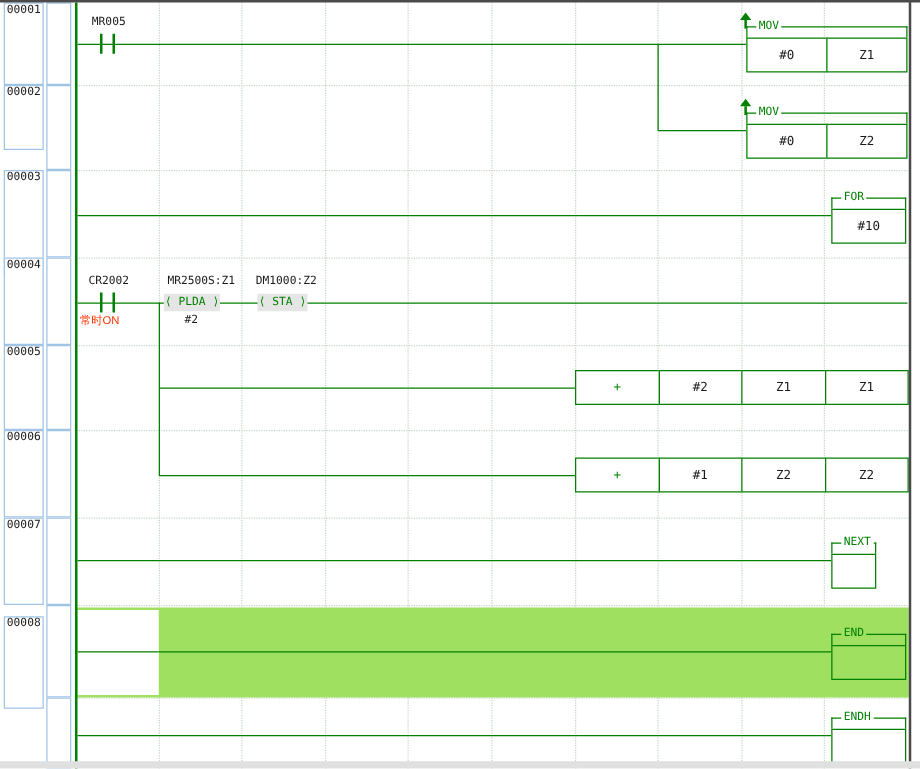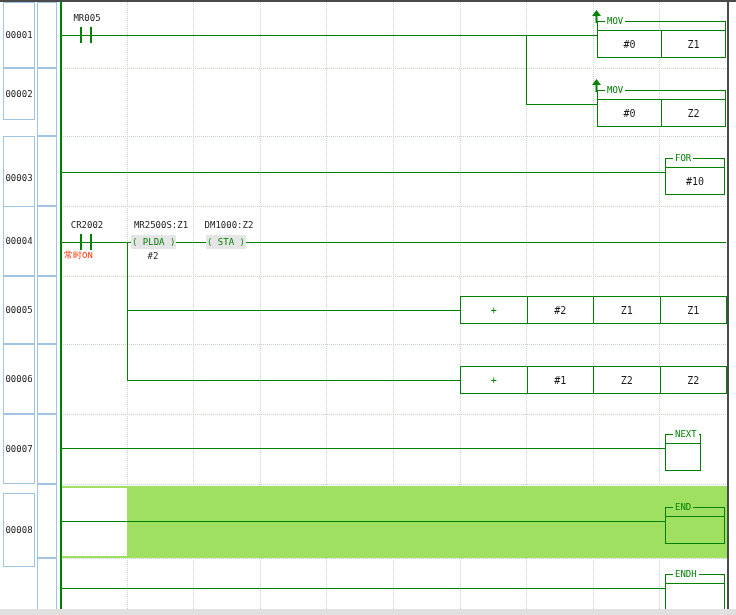--- a/index.html
+++ b/index.html
@@ -9,27 +9,27 @@
   *{margin:0;padding:0;box-sizing:border-box}
   html,body{background:#fff}
   body{font-family:"DejaVu Sans Mono","Liberation Mono",monospace}
   #ladder{position:relative;width:736px;height:615px;background:#fff;overflow:hidden}
   .hline{position:absolute;height:1px;background:var(--green)}
   .vline{position:absolute;width:1px;background:var(--green)}
   .gridv{position:absolute;top:2px;height:613px;width:0;border-left:1px dotted var(--grid)}
   .gridh{position:absolute;left:60px;width:666px;height:0;border-top:1px dotted var(--grid)}
   .rail{position:absolute;left:60px;top:2px;width:2px;height:613px;background:var(--green)}
   .numbox{position:absolute;left:3px;width:32px;border:1px solid var(--frame);background:#fff;
-          display:flex;align-items:center;justify-content:center;font-size:9px;color:var(--text)}
+          display:flex;justify-content:center;font-size:9px;color:var(--text)}
   .selbox{position:absolute;left:37px;width:20px;border:1px solid var(--frame);background:#fff}
   .contact{position:absolute;width:16px;height:16px}
   .contact::before,.contact::after{content:"";position:absolute;top:0;width:2px;height:16px;background:var(--green)}
   .contact::before{left:2px}.contact::after{right:2px}
   .devlabel{position:absolute;font-size:9px;color:var(--text);white-space:nowrap;text-align:center;line-height:11px}
-  .note{position:absolute;font-size:9px;color:var(--red);white-space:nowrap;line-height:11px;font-family:Liberation Mono, monospace}
+  .note{position:absolute;font-size:9px;color:var(--red);white-space:nowrap;line-height:11px;font-family:Liberation Sans, sans-serif}
   .ibox{position:absolute}
   .ibox-top{position:relative;height:9px;border:1px solid var(--green);border-bottom:none}
   .ibox-label{position:absolute;top:-6px;left:7px;background:#fff;padding:0 2px;font-size:9px;line-height:11px;color:var(--green);white-space:nowrap}
   .ibox-cells{display:flex}
   .cell{flex:1;height:28px;border:1px solid var(--green);margin-left:-1px;background:#fff;
         display:flex;align-items:center;justify-content:center;font-size:10px;color:var(--text)}
   .cell:first-child{margin-left:0}
   .cell.mn{color:var(--green)}
   .cellrow{position:absolute;display:flex}
   .arrow{position:absolute;left:-5px;top:-13px;color:var(--green)}

